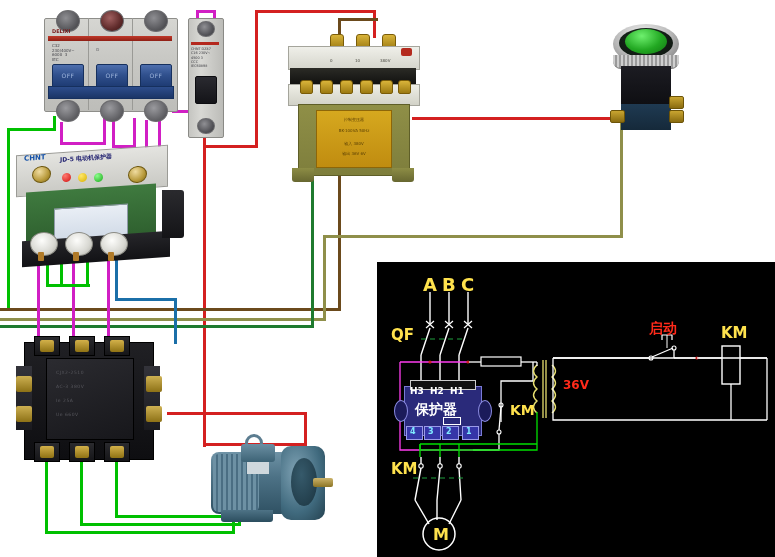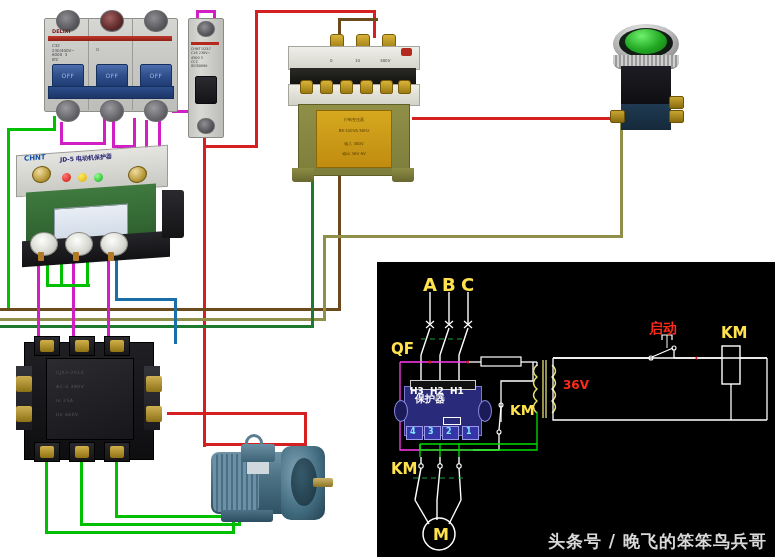--- a/index.html
+++ b/index.html
@@ -487,40 +487,39 @@
     </svg>
 
     <div class="protbox" style="left:27px;top:124px;width:76px;height:48px;"></div>
     <div class="abs" style="left:33px;top:118px;width:64px;height:8px;border:1px solid #cfcfcf;background:#111;"></div>
     <div class="abs" style="left:17px;top:138px;width:12px;height:20px;border:1px solid #8a8ae0;border-radius:50%;background:#1b1b5a;"></div>
     <div class="abs" style="left:101px;top:138px;width:12px;height:20px;border:1px solid #8a8ae0;border-radius:50%;background:#1b1b5a;"></div>
 
     <div class="abs lbl" style="left:33px;top:124px;font-size:9px;color:#fff;">H3</div>
     <div class="abs lbl" style="left:53px;top:124px;font-size:9px;color:#fff;">H2</div>
     <div class="abs lbl" style="left:73px;top:124px;font-size:9px;color:#fff;">H1</div>
-    <div class="abs lbl" style="left:38px;top:130px;font-size:10px;color:#fff;">保护器</div>
+    <div class="abs lbl" style="left:38px;top:139px;font-size:14px;color:#fff;">保护器</div>
 
     <div class="abs" style="left:29px;top:164px;width:15px;height:12px;background:#3535a8;border:1px solid #9a9ae8;"></div>
     <div class="abs" style="left:47px;top:164px;width:15px;height:12px;background:#3535a8;border:1px solid #9a9ae8;"></div>
     <div class="abs" style="left:65px;top:164px;width:15px;height:12px;background:#3535a8;border:1px solid #9a9ae8;"></div>
     <div class="abs" style="left:85px;top:164px;width:15px;height:12px;background:#3535a8;border:1px solid #9a9ae8;"></div>
     <div class="abs lbl" style="left:33px;top:165px;font-size:8px;color:#7fe8ff;">4</div>
     <div class="abs lbl" style="left:51px;top:165px;font-size:8px;color:#7fe8ff;">3</div>
     <div class="abs lbl" style="left:69px;top:165px;font-size:8px;color:#7fe8ff;">2</div>
     <div class="abs lbl" style="left:89px;top:165px;font-size:8px;color:#7fe8ff;">1</div>
 
     <div class="abs" style="left:66px;top:155px;width:16px;height:6px;border:1px solid #fff;"></div>
 
     <div class="abs lbl yl" style="left:46px;top:12px;font-size:18px;">A</div>
     <div class="abs lbl yl" style="left:65px;top:12px;font-size:18px;">B</div>
     <div class="abs lbl yl" style="left:84px;top:12px;font-size:18px;">C</div>
-    <div class="abs lbl yl" style="left:14px;top:78px;font-size:15px;">QF</div>
+    <div class="abs lbl yl" style="left:14px;top:64px;font-size:15px;">QF</div>
     <div class="abs lbl yl" style="left:133px;top:140px;font-size:14px;">KM</div>
     <div class="abs lbl yl" style="left:14px;top:198px;font-size:15px;">KM</div>
     <div class="abs lbl yl" style="left:344px;top:62px;font-size:15px;">KM</div>
     <div class="abs lbl rd" style="left:272px;top:58px;font-size:14px;">启动</div>
     <div class="abs lbl rd" style="left:186px;top:116px;font-size:12px;">36V</div>
     <div class="abs lbl yl" style="left:56px;top:263px;font-size:16px;">M</div>
 
-    <div class="wm">头条号 / 晚飞的笨笨鸟兵哥</div>
   </div>
 
 </div>
 
 </body></html>

